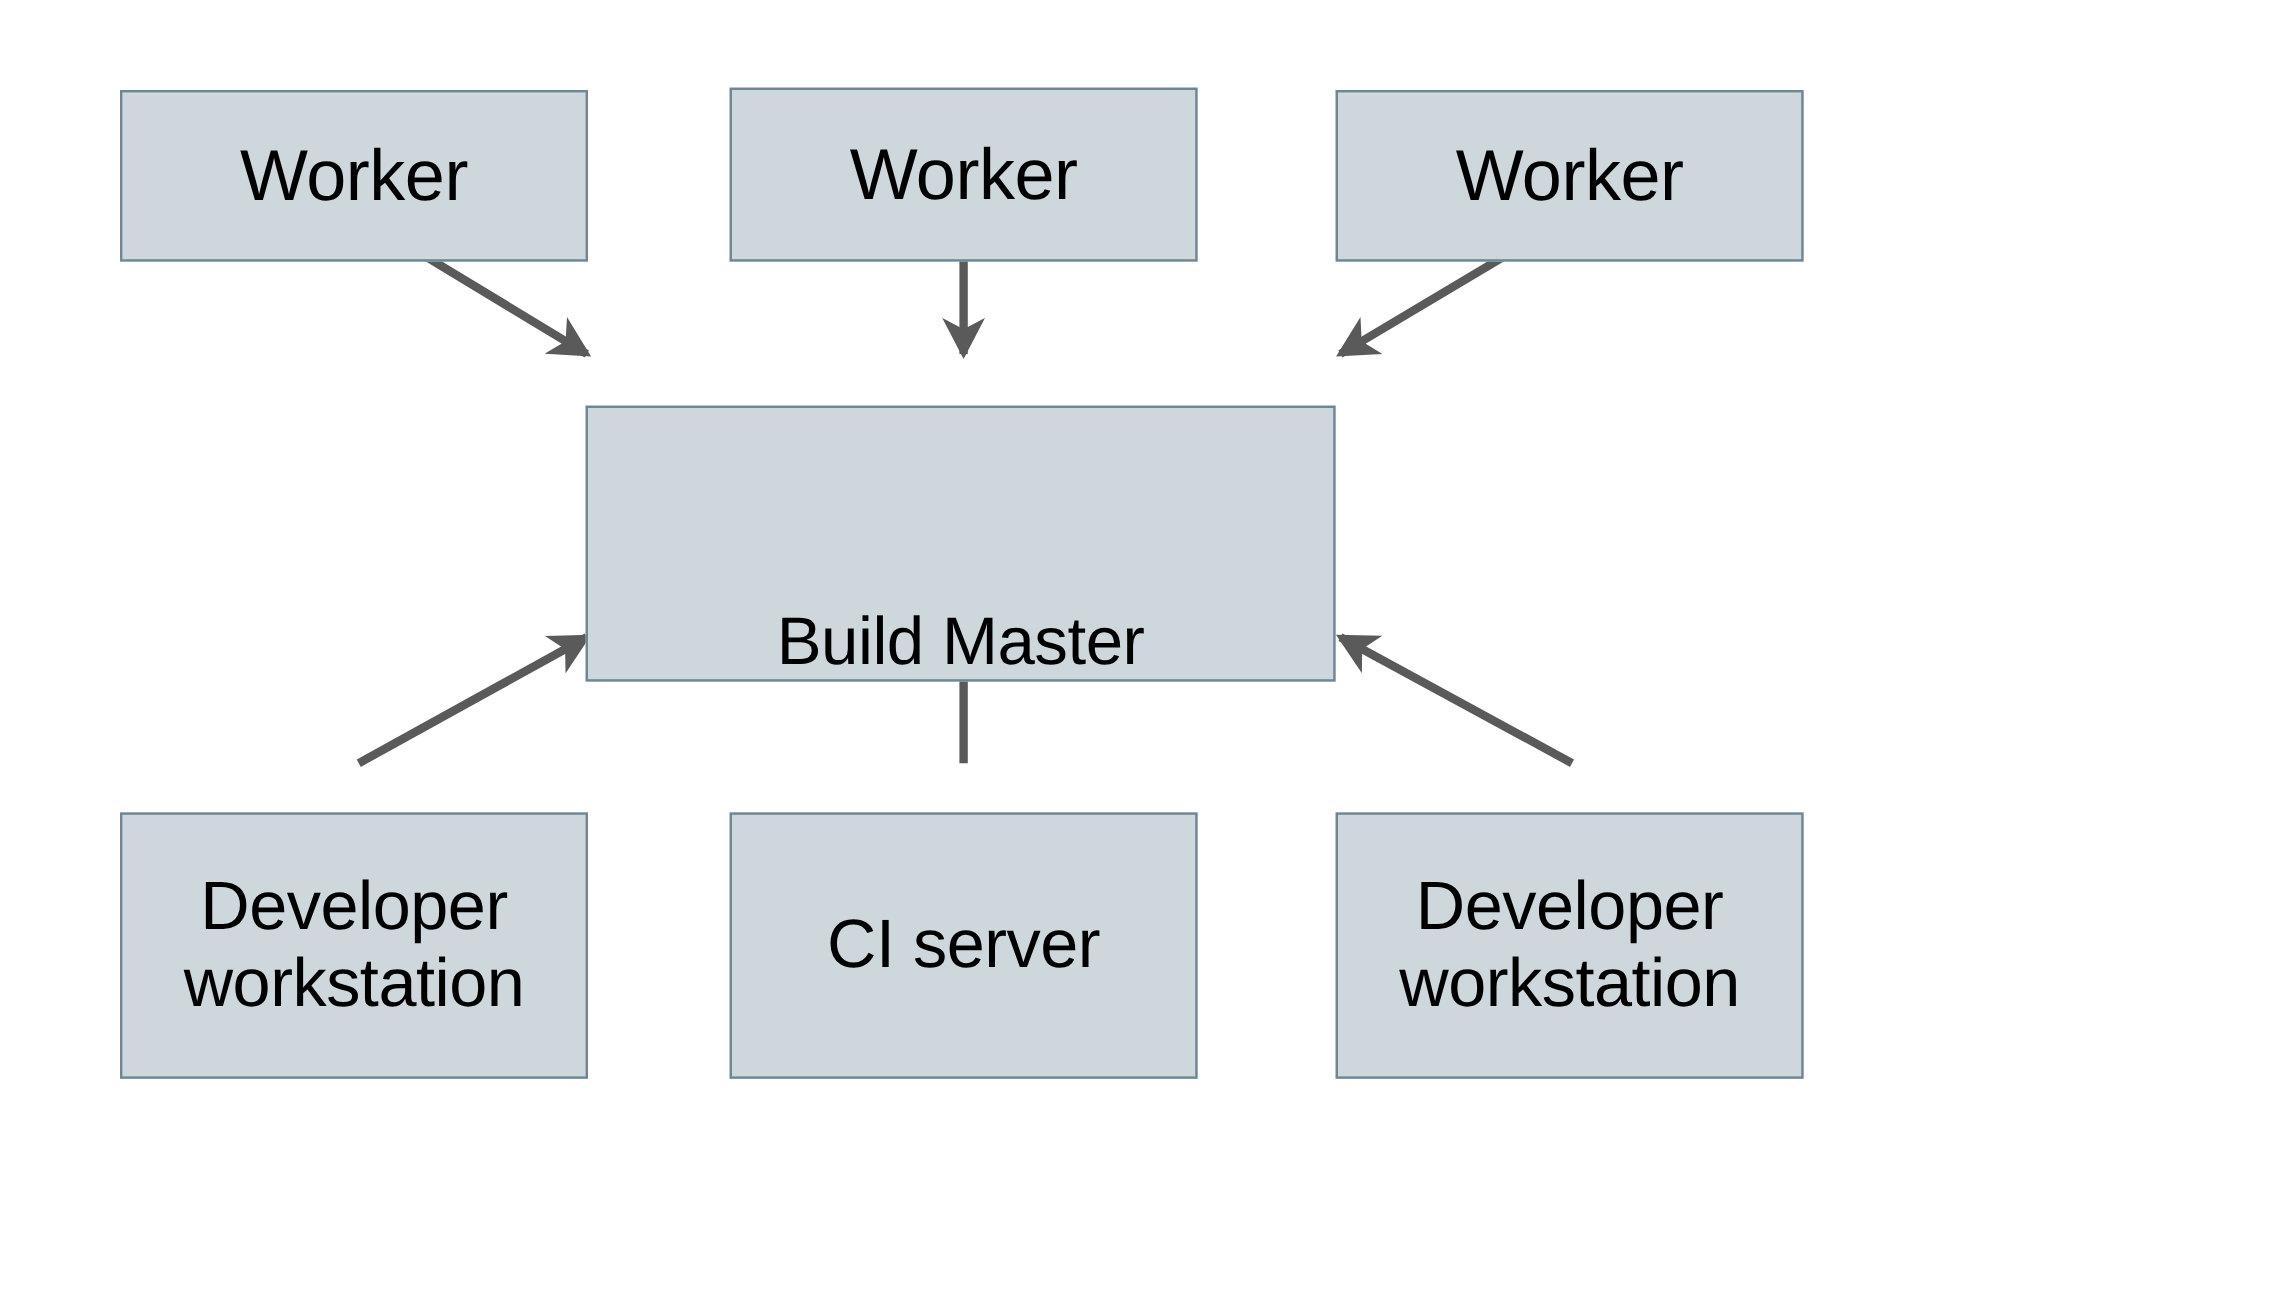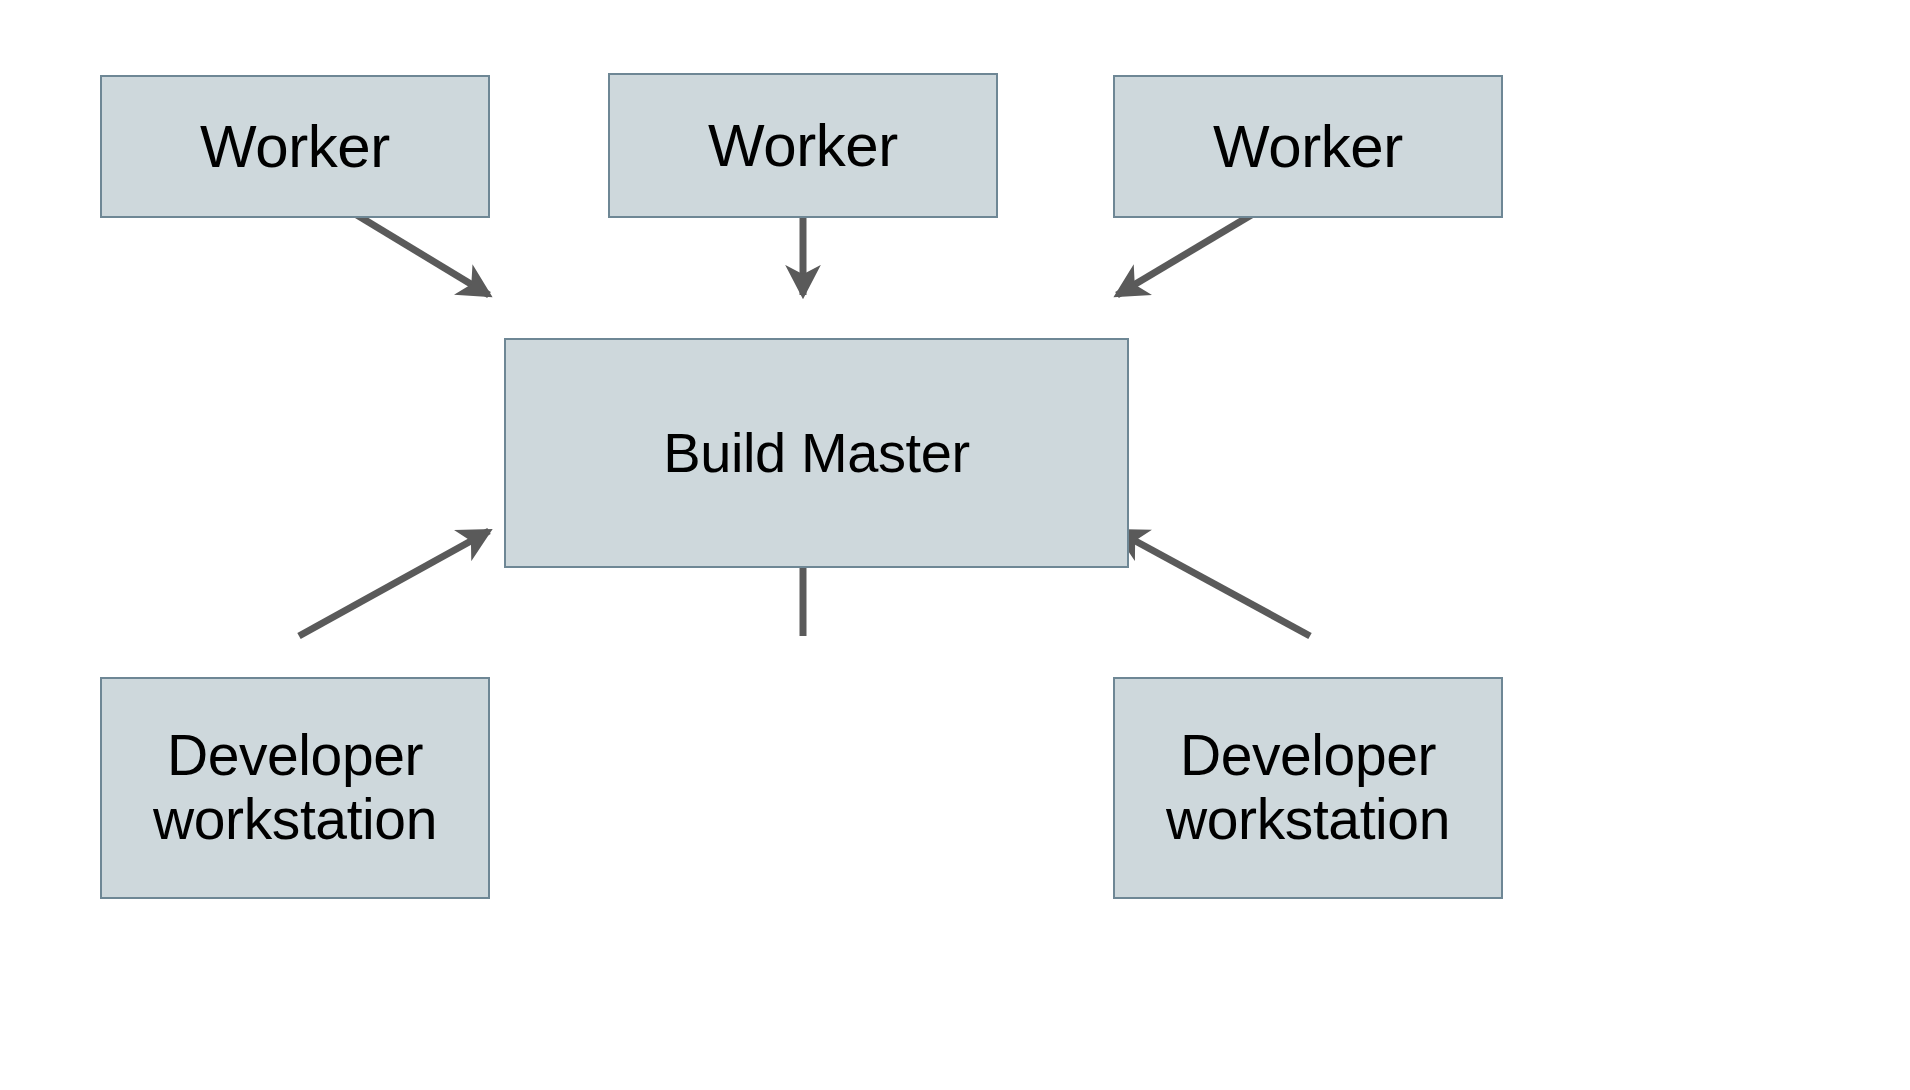--- a/index.html
+++ b/index.html
@@ -42,21 +42,21 @@
     letter-spacing: -0.4px;
     margin-top: 40px;
   }
   .node-label {
     display: block;
     padding: 0 10px;
   }
   .n-worker-left   { left: 100px; top: 35px;  width: 390px; height: 143px; font-size: 60px; }
   .n-worker-center { left: 608px; top: 33px;  width: 390px; height: 145px; font-size: 60px; }
   .n-worker-right  { left: 1113px; top: 35px; width: 390px; height: 143px; font-size: 60px; }
-  .n-build-master  { left: 504px; top: 298px; width: 625px; height: 230px; font-size: 56px; }
+  .n-build-master  { left: 488px; top: 298px; width: 625px; height: 230px; font-size: 56px; align-items: flex-end; }
   .n-dev-left      { left: 100px; top: 637px; width: 390px; height: 222px; font-size: 57px; }
   .n-ci-server     { left: 608px; top: 637px; width: 390px; height: 222px; font-size: 57px; }
   .n-dev-right     { left: 1113px; top: 637px; width: 390px; height: 222px; font-size: 57px; }
 </style>
 </head>
 <body>
 
 <div id="canvas">
 
   <svg id="edge-layer" viewBox="0 0 1910 1090" width="1910" height="1090" xmlns="http://www.w3.org/2000/svg">
@@ -93,19 +93,22 @@
 
   <div class="node n-build-master">
     <span class="node-label">Build Master</span>
   </div>
 
   <div class="node n-dev-left">
     <span class="node-label">Developer
 workstation</span>
   </div>
 
+  <div class="node n-ci-server">
+    <span class="node-label">CI server</span>
+  </div>
 
   <div class="node n-dev-right">
     <span class="node-label">Developer
 workstation</span>
   </div>
 
 </div>
 
 </body></html>

